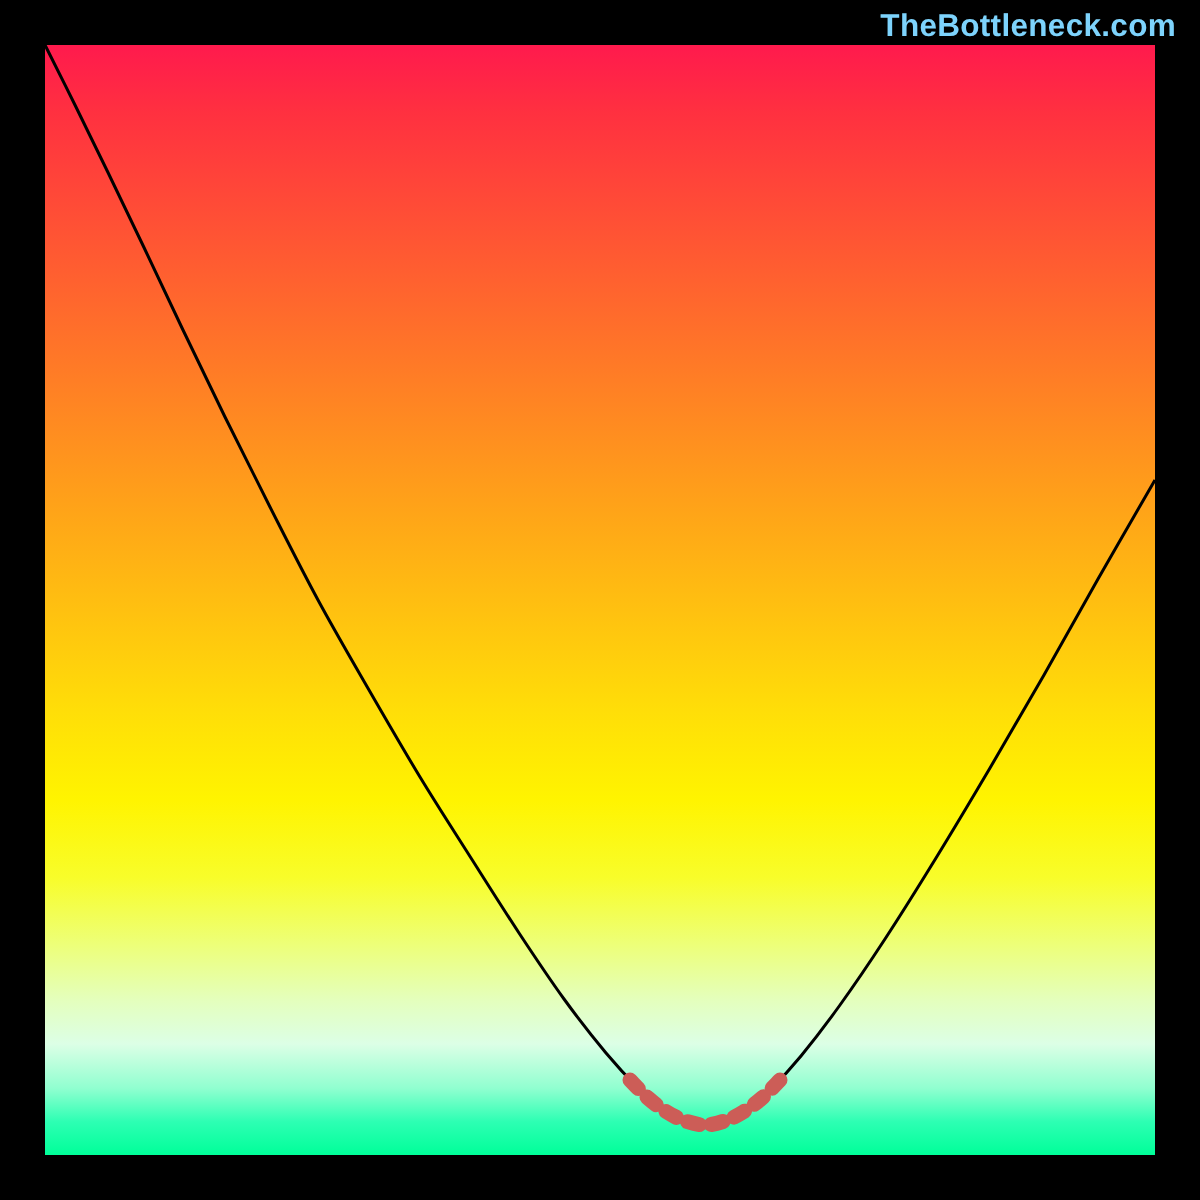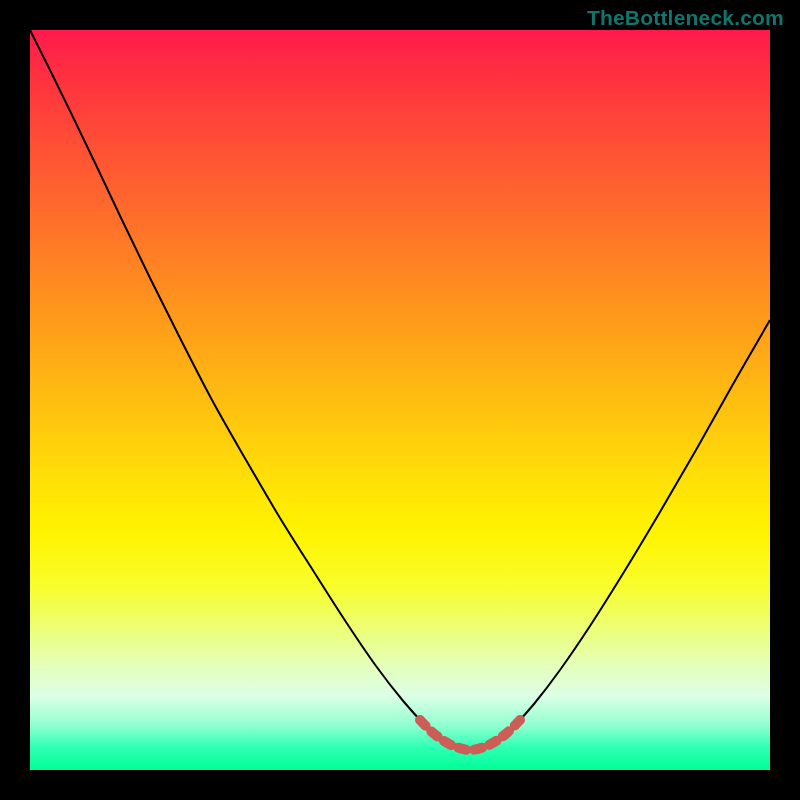--- a/index.html
+++ b/index.html
@@ -43,21 +43,21 @@
       #00ff99 100%
     );
   }
   .watermark {
     position: absolute;
     top: 6px;
     right: 16px;
     font-family: Arial, "Helvetica Neue", Helvetica, sans-serif;
     font-size: 21px;
     font-weight: 600;
-    color: #0f766e;
+    color: #7dd3fc;
     letter-spacing: 0.2px;
   }
   svg.curve {
     position: absolute;
     top: 30px;
     left: 30px;
     width: 740px;
     height: 740px;
     overflow: visible;
   }

